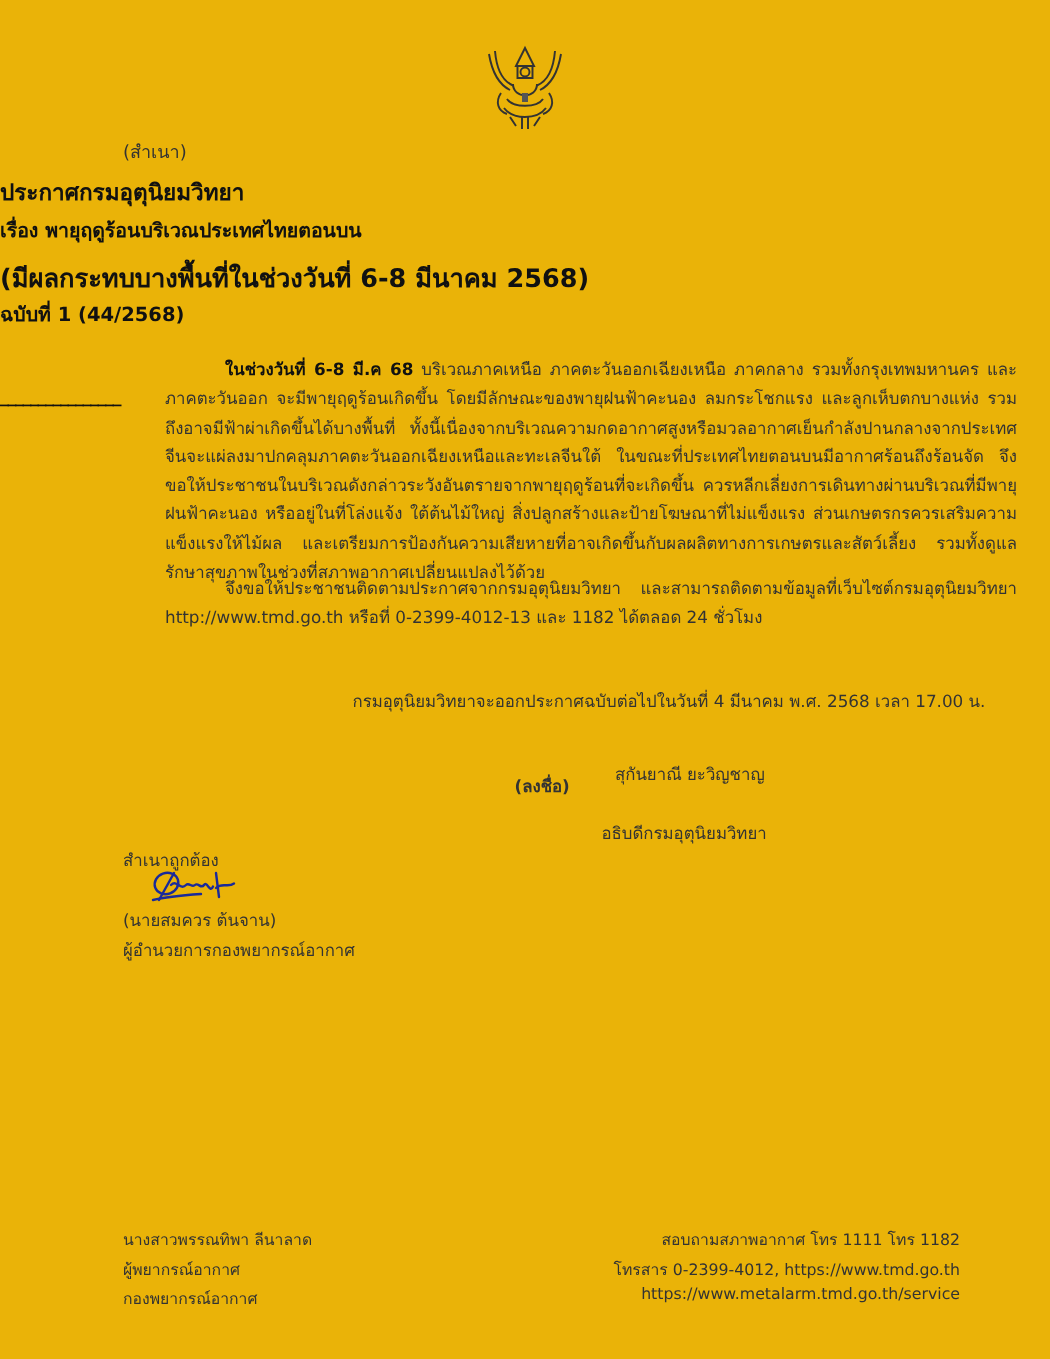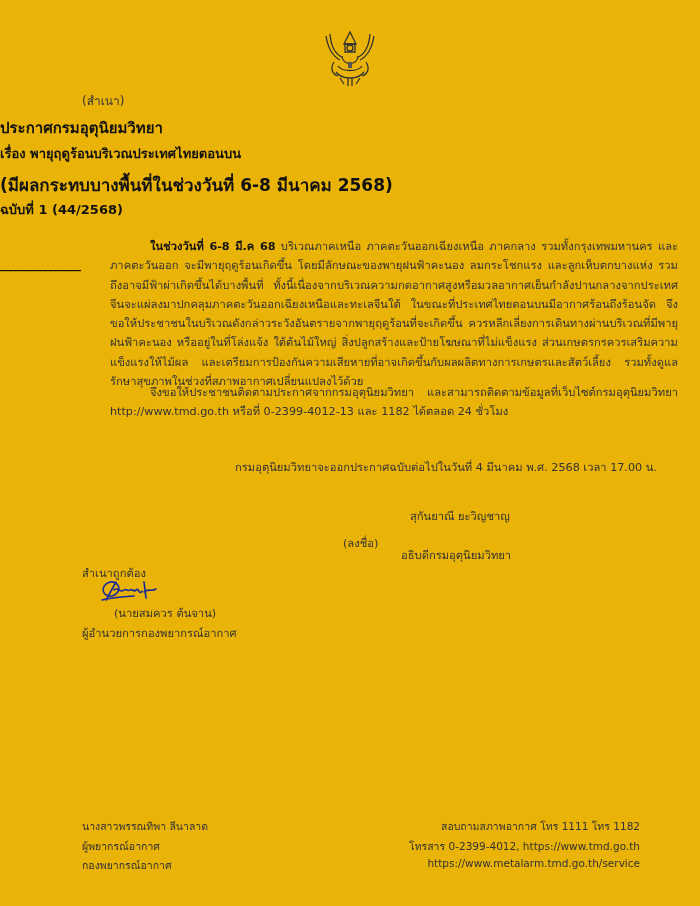--- a/index.html
+++ b/index.html
@@ -62,32 +62,32 @@
 
     .line {
       position: absolute;
       font-size: 11.2px;
       color: #333;
       white-space: nowrap;
     }
     .issued { left: 290px; top: 433px; }
     .next { left: 235px; top: 458px; }
 
-    .sig-label { left: 343px; top: 534px; }
+    .sig-label { left: 343px; top: 515px; font-weight: bold; }
     .sig-name { left: 410px; top: 507px; }
     .sig-fullname { left: 382px; top: 526px; }
     .sig-title { left: 401px; top: 546px; }
 
     .certify { left: 82px; top: 564px; }
     .signature {
       position: absolute;
       left: 100px; top: 578px;
       width: 60px; height: 26px;
     }
-    .cert-name { left: 82px; top: 604px; margin-left: 32px; }
+    .cert-name { left: 82px; top: 604px; }
     .cert-title { left: 82px; top: 624px; }
 
     .foot-left { left: 82px; font-size: 10.5px; }
     .foot-right { right: 60px; font-size: 10.5px; text-align: left; }
     .fl1 { top: 818px; }
     .fl2 { top: 838px; }
     .fl3 { top: 857px; }
   </style>
 </head>
 <body>

